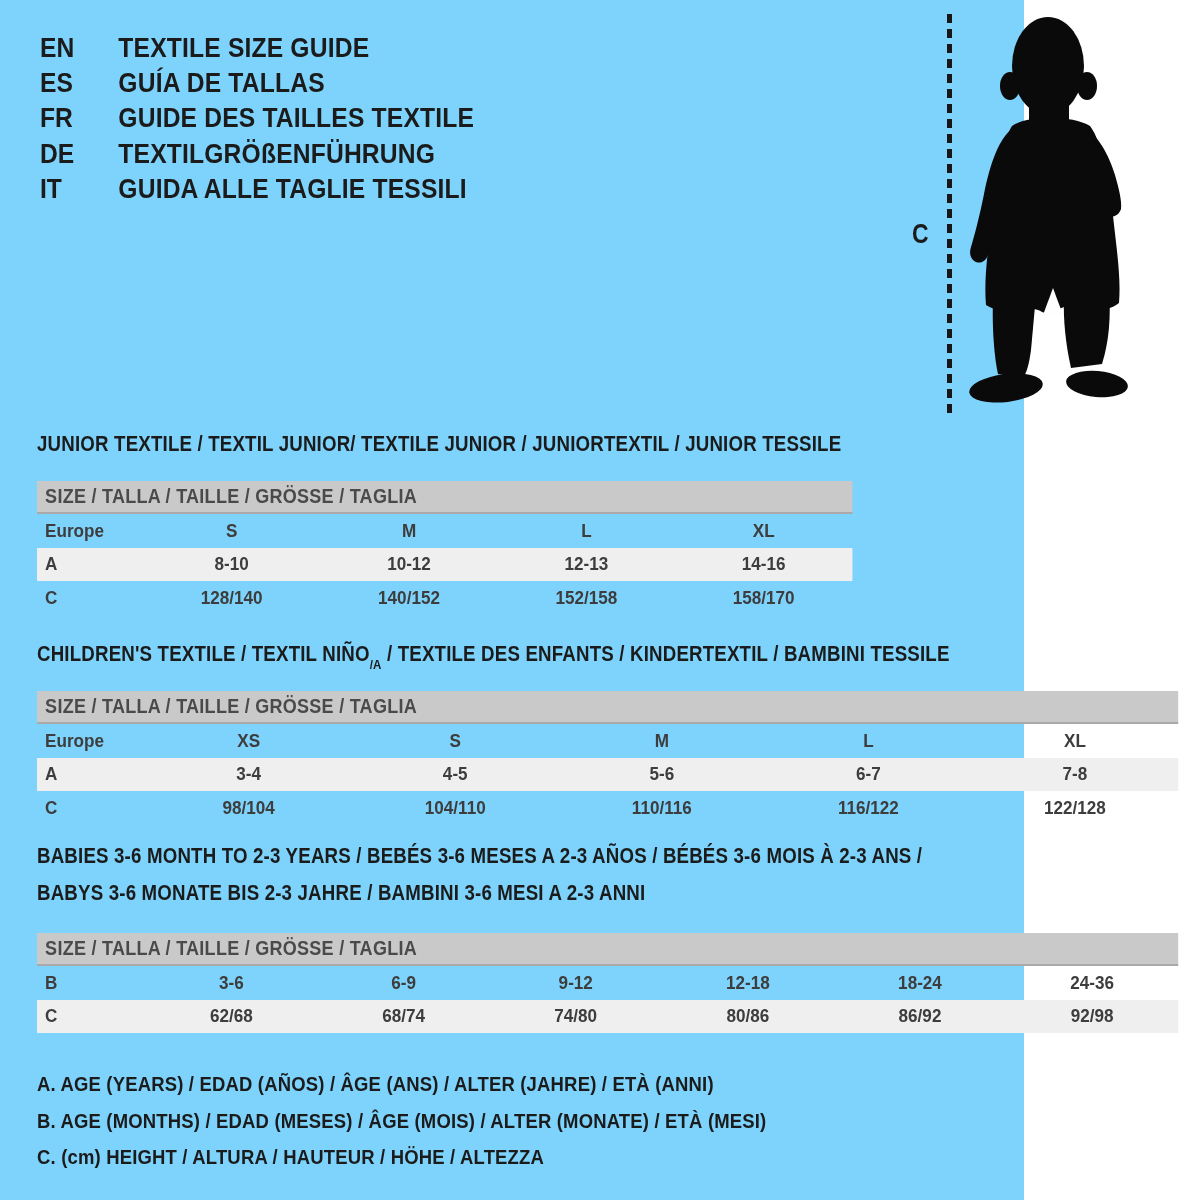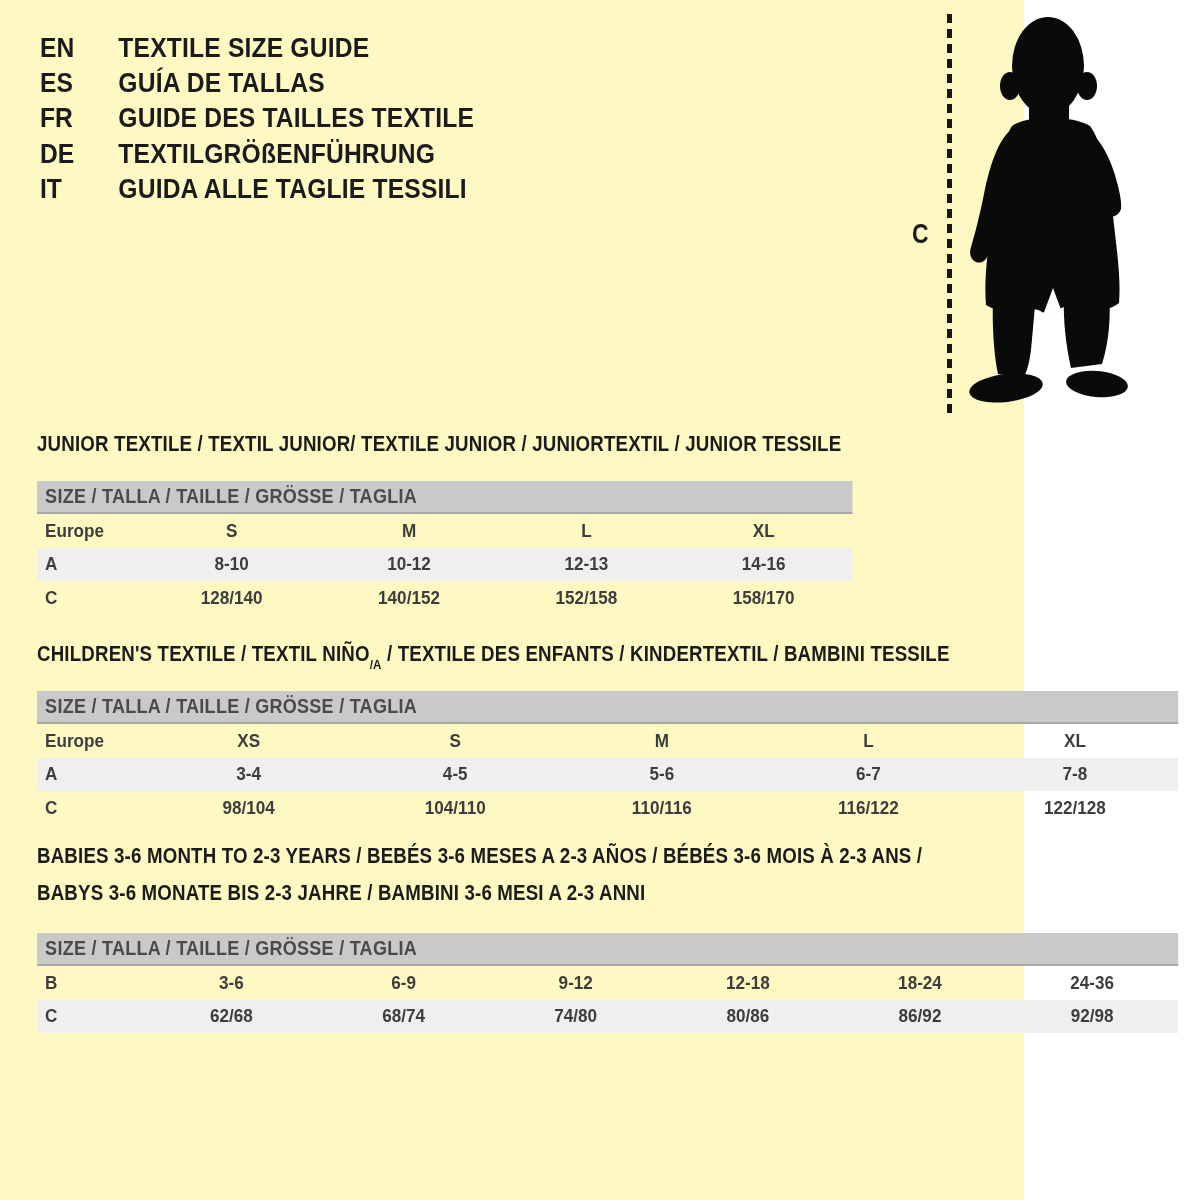--- a/index.html
+++ b/index.html
@@ -1,21 +1,21 @@
 <!DOCTYPE html>
 <html><head>
 <meta charset="utf-8">
 <style>
   html, body { margin:0; padding:0; background:#ffffff; }
   body {
     width:1200px; height:1200px; overflow:hidden;
     font-family:"Liberation Sans", sans-serif;
     -webkit-font-smoothing:antialiased;
   }
-  .page { position:relative; width:1024px; height:1200px; background:#fef9c3; }
+  .page { position:relative; width:1024px; height:1200px; background:#7dd3fc; }
 
   
   .lang-block { position:absolute; left:40px; top:30px; }
   .lang-row {
     display:flex; align-items:center; height:35.4px; white-space:nowrap;
     transform:scaleX(0.88); transform-origin:0 50%;
   }
   .lang-code { width:89px; font-size:28px; font-weight:bold; color:#1b1b1b; }
   .lang-title { font-size:28px; font-weight:bold; color:#1b1b1b; letter-spacing:0.2px; }
 
@@ -203,14 +203,19 @@
       <span class="lbl">C</span>
       <span>62/68</span>
       <span>68/74</span>
       <span>74/80</span>
       <span>80/86</span>
       <span>86/92</span>
       <span>92/98</span>
     </div>
   </div>
 
+  <div class="legend">
+    <div class="legend-line">A. AGE (YEARS) / EDAD (AÑOS) / ÂGE (ANS) / ALTER (JAHRE) / ETÀ (ANNI)</div>
+    <div class="legend-line">B. AGE (MONTHS) / EDAD (MESES) / ÂGE (MOIS) / ALTER (MONATE) / ETÀ (MESI)</div>
+    <div class="legend-line">C. (cm) HEIGHT / ALTURA / HAUTEUR / HÖHE / ALTEZZA</div>
+  </div>
 
 </div>
 
 </body></html>

